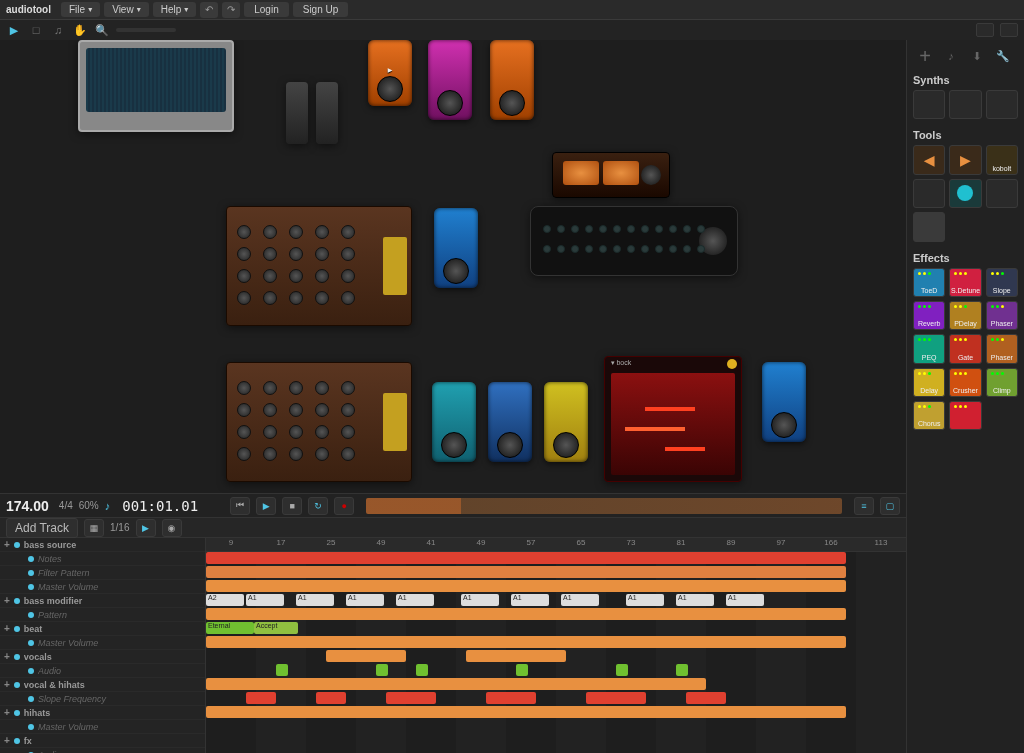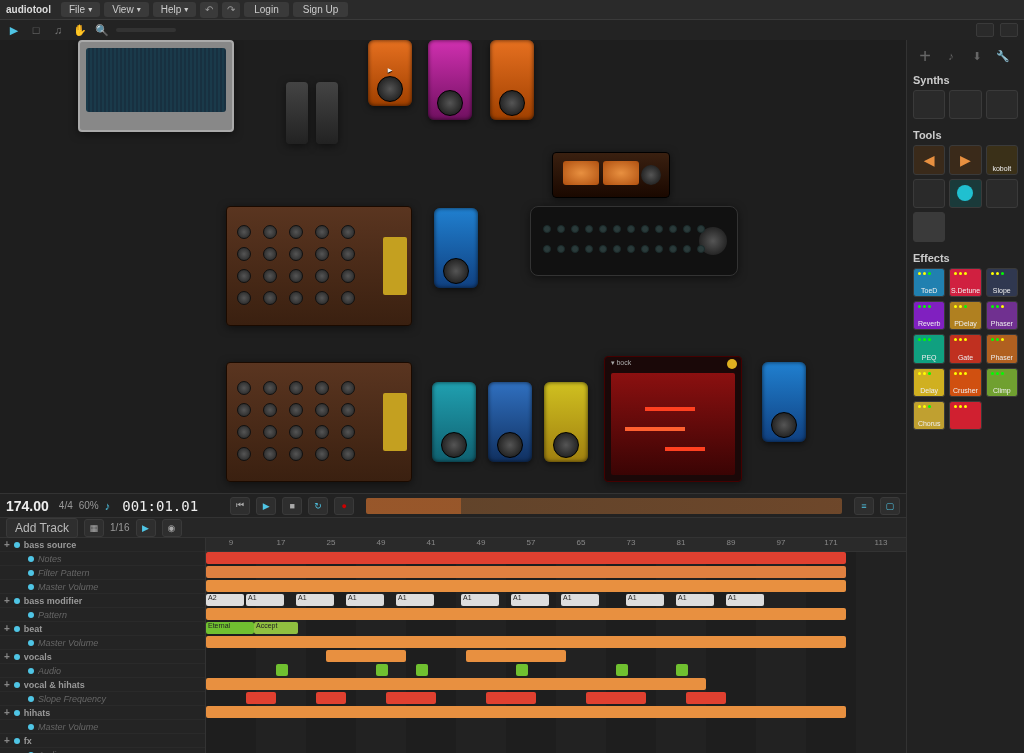--- a/index.html
+++ b/index.html
@@ -351,21 +351,21 @@
               <span>25</span>
               <span>49</span>
               <span>41</span>
               <span>49</span>
               <span>57</span>
               <span>65</span>
               <span>73</span>
               <span>81</span>
               <span>89</span>
               <span>97</span>
-              <span>171</span>
+              <span>166</span>
               <span>113</span>
             </div>
           <div class="clips" id="clips">
 
             <div class="clip" style="top:0px;left:0px;width:640px;background:#e04030;"></div>
 
             <div class="clip" style="top:14px;left:0px;width:640px;background:#e08040;height:12px;"></div>
 
             <div class="clip" style="top:28px;left:0px;width:640px;background:#e89040;"></div>
 

